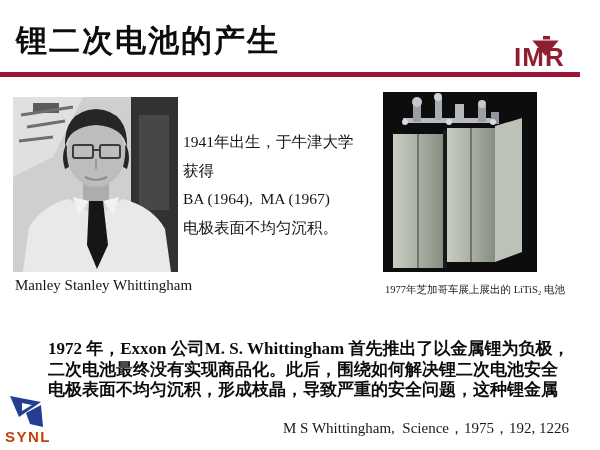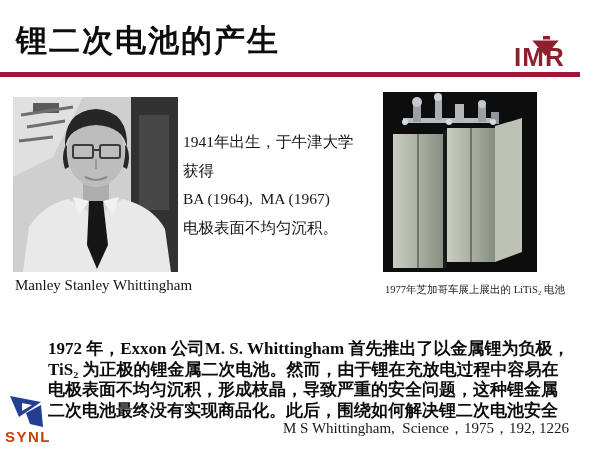--- a/index.html
+++ b/index.html
@@ -109,23 +109,22 @@
       <circle cx="22" cy="30" r="3" fill="#d8dbde"></circle>
       <circle cx="66" cy="30" r="3" fill="#d8dbde"></circle>
       <circle cx="110" cy="30" r="3" fill="#d8dbde"></circle>
     </svg>
   </div>
 
   <div class="battery-caption">1977年芝加哥车展上展出的 LiTiS₂ 电池</div>
 
   <div class="body-text">
     <div class="body-line">1972 年，Exxon 公司M. S. Whittingham 首先推出了以金属锂为负极，</div>
-    <div class="body-line">TiS₂ 为正极的锂金属二次电池。然而，由于锂在充放电过程中容易在</div>
+    <div class="body-line">二次电池最终没有实现商品化。此后，围绕如何解决锂二次电池安全</div>
     <div class="body-line">电极表面不均匀沉积，形成枝晶，导致严重的安全问题，这种锂金属</div>
-    <div class="body-line">二次电池最终没有实现商品化。此后，围绕如何解决锂二次电池安全</div>
   </div>
 
   <div class="reference">M S Whittingham,  Science，1975，192, 1226</div>
 
   <div class="synl">
     <svg class="synl-icon" width="40" height="34" viewBox="0 0 40 34">
       <polygon points="3,1 34,7 12,22" fill="#243e94"></polygon>
       <polygon points="15,8 25,10 15,16" fill="#ffffff"></polygon>
       <polygon points="19,18 34,10 36,32 23,29" fill="#243e94"></polygon>
     </svg>

